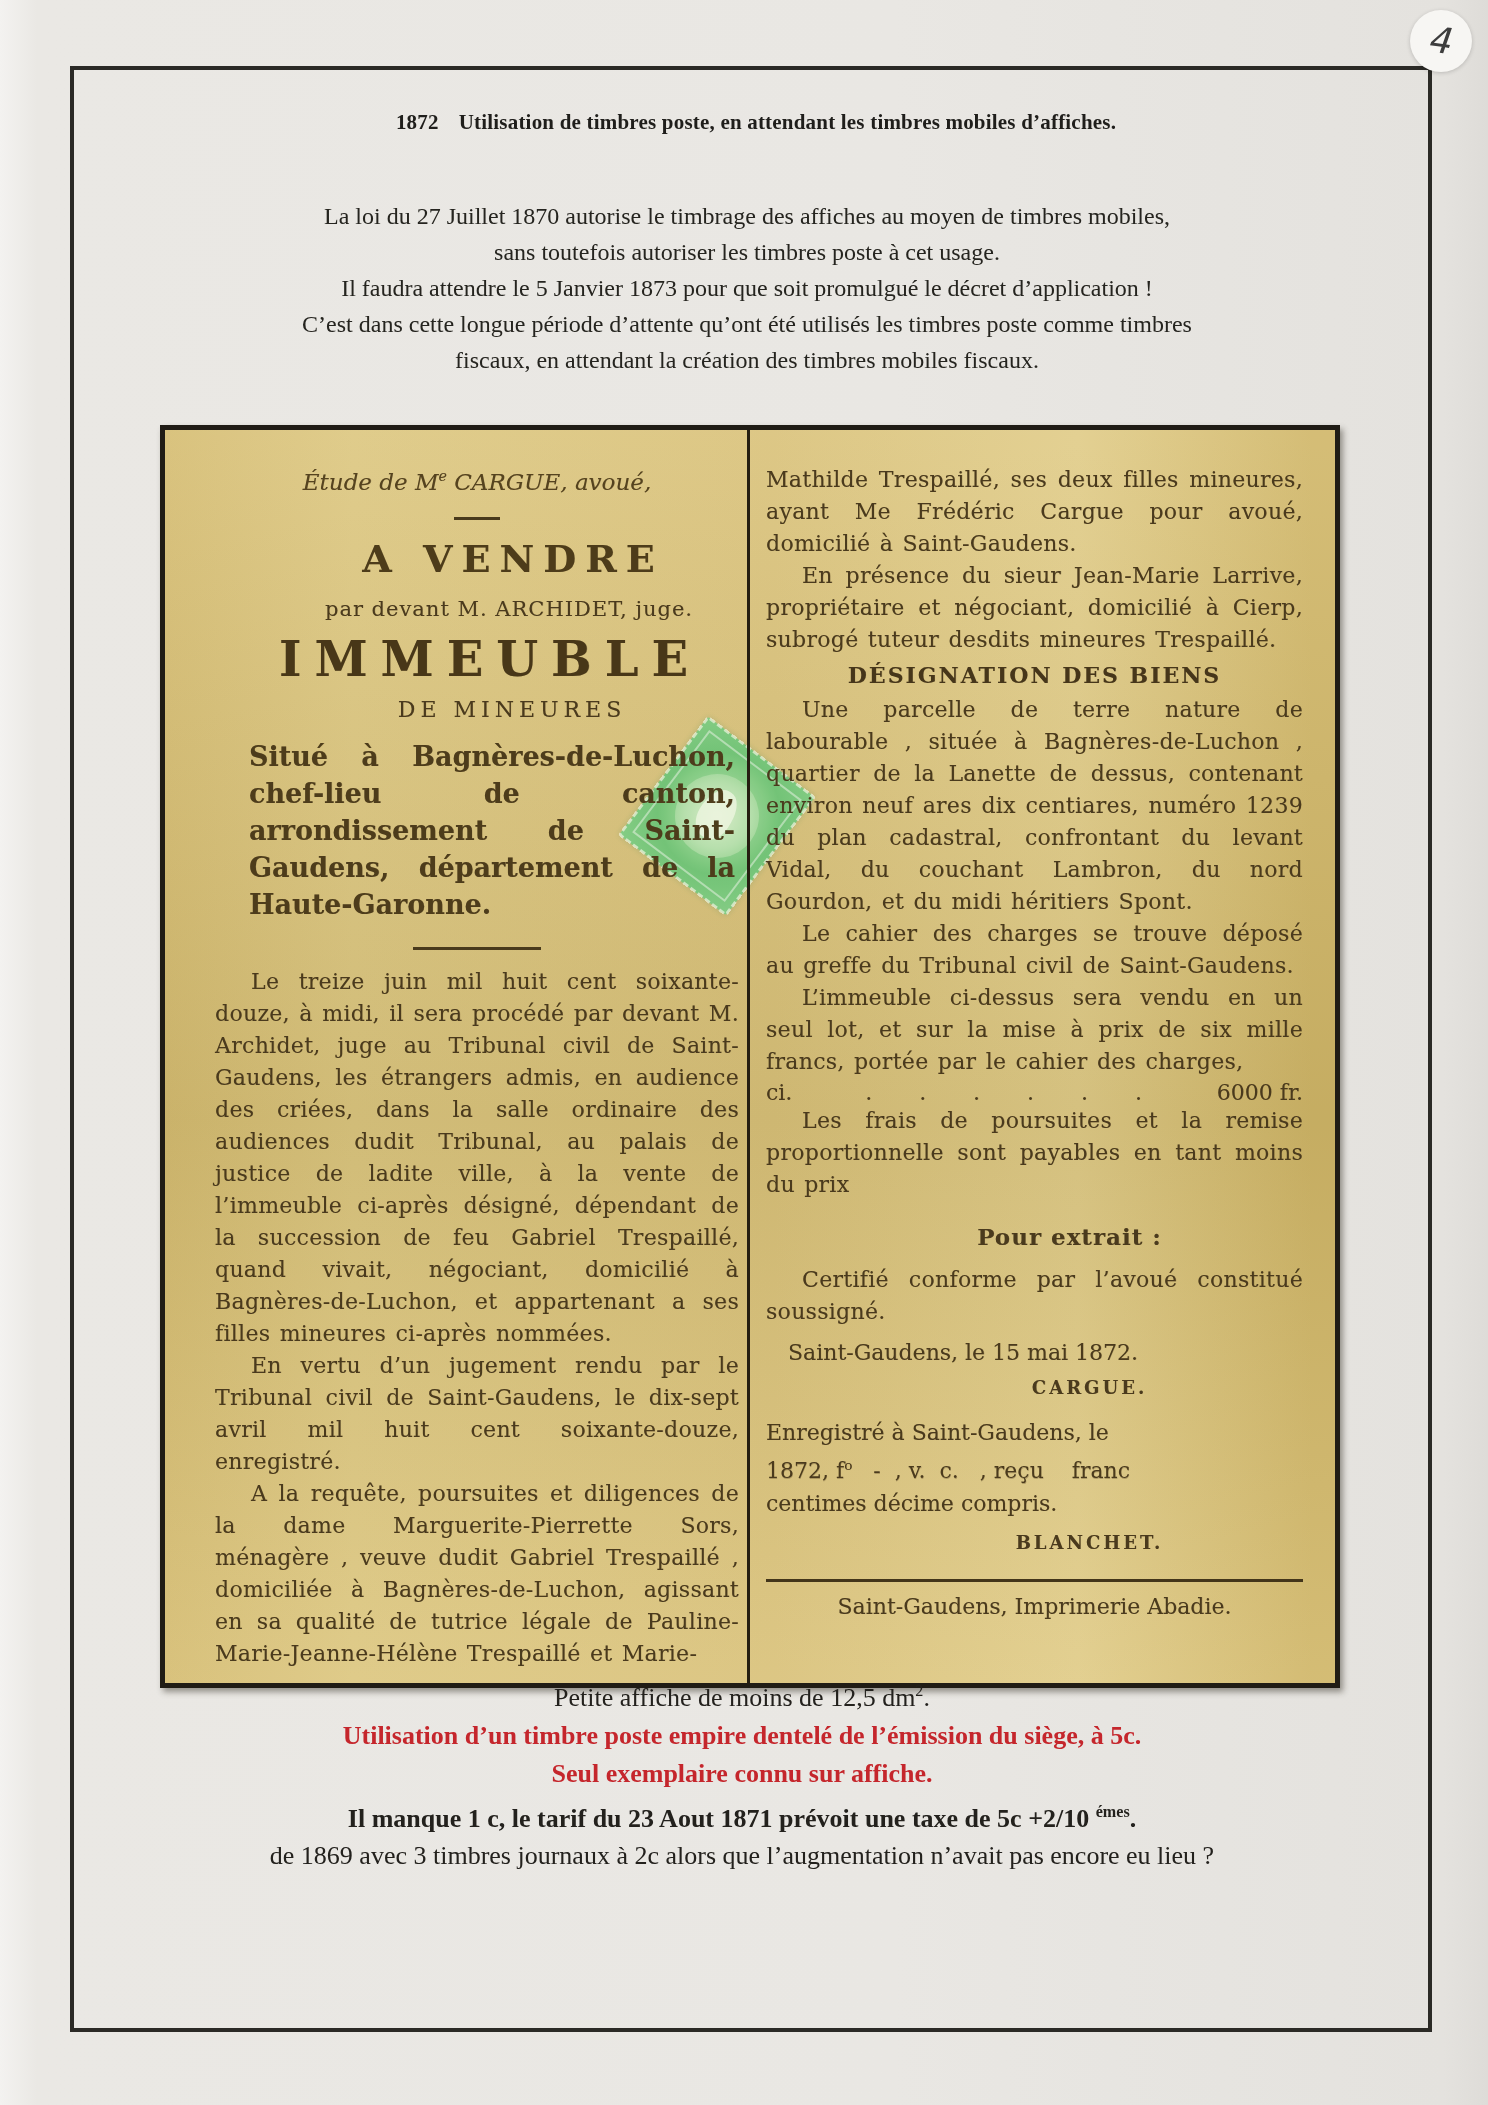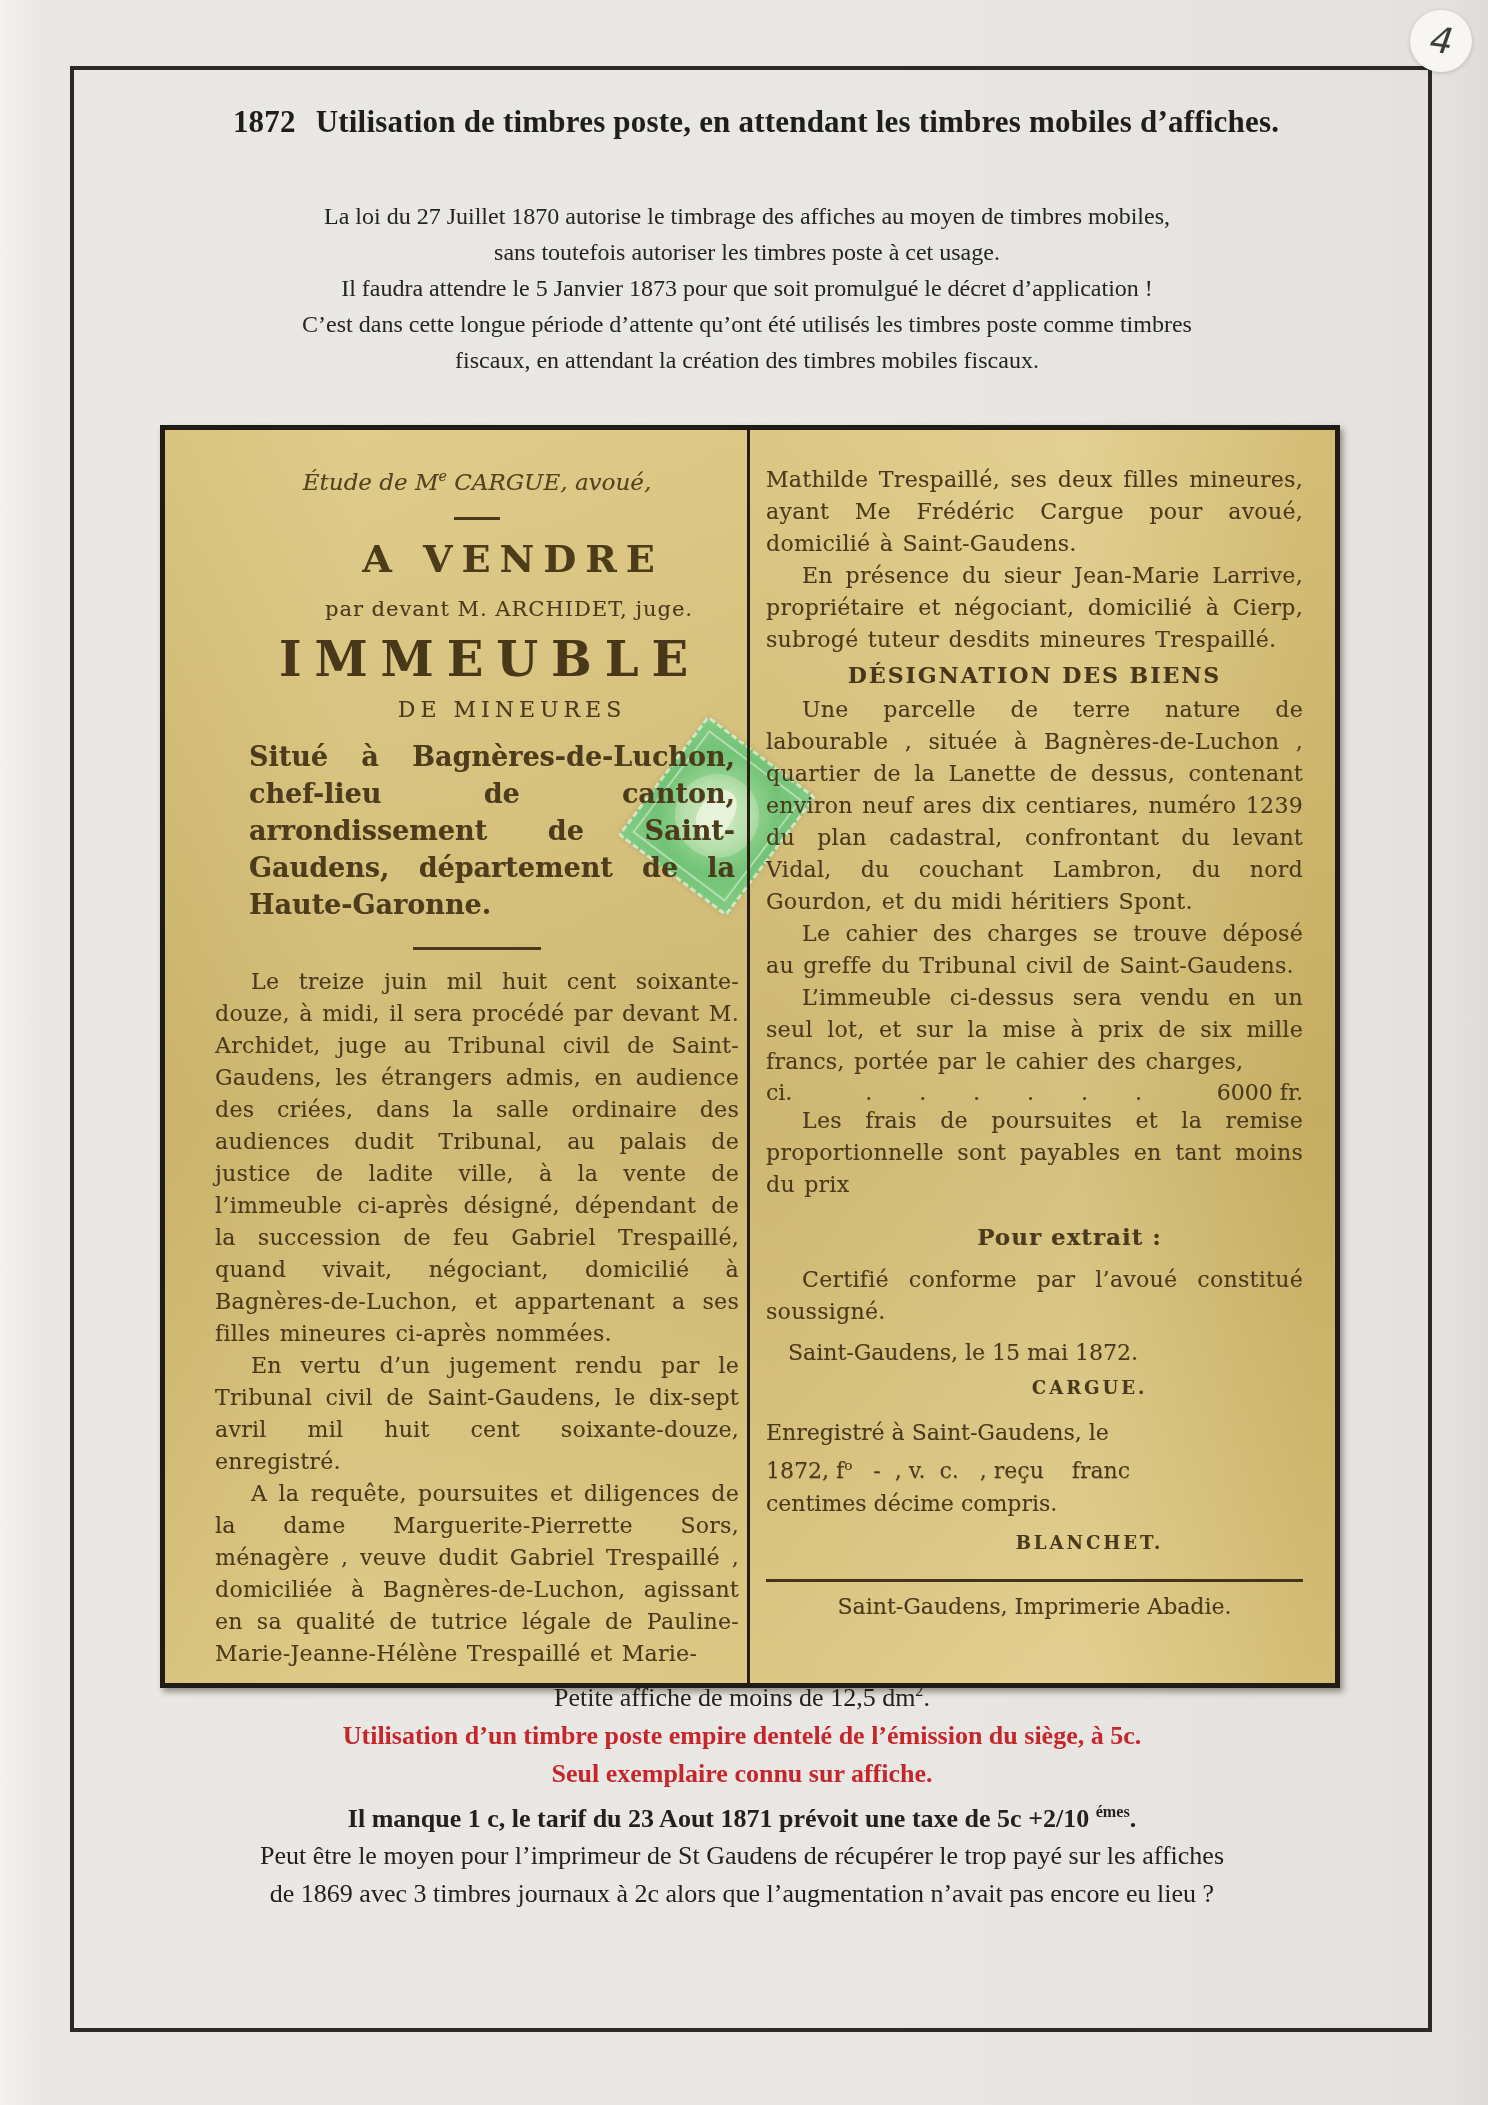--- a/index.html
+++ b/index.html
@@ -19,21 +19,21 @@
     border-radius:50%;background:#f7f6f3;
     box-shadow:0 1px 4px rgba(0,0,0,0.18);
     display:flex;align-items:center;justify-content:center;z-index:6;
   }
   .sticker .num{
     font-family:"DejaVu Sans",sans-serif;font-style:italic;
     font-size:36px;color:#3d3d3d;transform:rotate(8deg);line-height:1;
   }
   .title{
     position:absolute;top:102px;left:70px;right:54px;
-    text-align:center;font-size:31px;font-weight:bold;color:#1f1e1b;
+    text-align:center;font-size:21px;font-weight:bold;color:#1f1e1b;
     letter-spacing:0.2px;line-height:40px;padding-left:8px;
   }
   .title .year{margin-right:20px;}
   .intro{
     position:absolute;top:198px;left:90px;right:84px;
     text-align:center;font-size:24px;line-height:36px;color:#25241f;
   }
   
   .poster{
     position:absolute;left:160px;top:425px;width:1180px;height:1263px;
@@ -205,16 +205,15 @@
 
   <div class="captions">
     <div>
       <span>Petite affiche de moins de 12,5 dm</span><sup>2</sup><span>.</span>
     </div>
     <div class="red">Utilisation d’un timbre poste empire dentelé de l’émission du siège, à 5c.</div>
     <div class="red">Seul exemplaire connu sur affiche.</div>
     <div class="bold">
       <span>Il manque 1 c, le tarif du 23 Aout 1871 prévoit une taxe de 5c +2/10 </span><sup>émes</sup><span>.</span>
     </div>
-    <div>Peut être le moyen pour l’imprimeur de St Gaudens de récupérer le trop payé sur les affiches</div>
     <div>de 1869 avec 3 timbres journaux à 2c alors que l’augmentation n’avait pas encore eu lieu ?</div>
   </div>
 </div>
 
 </body></html>

